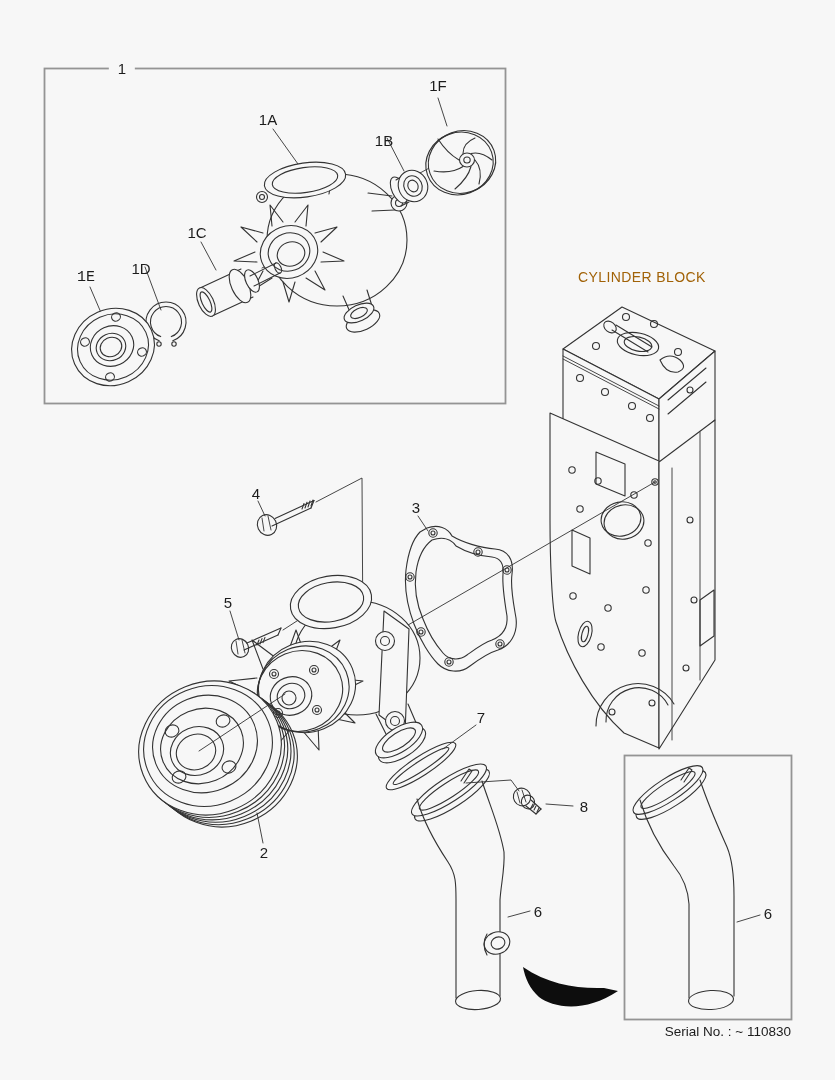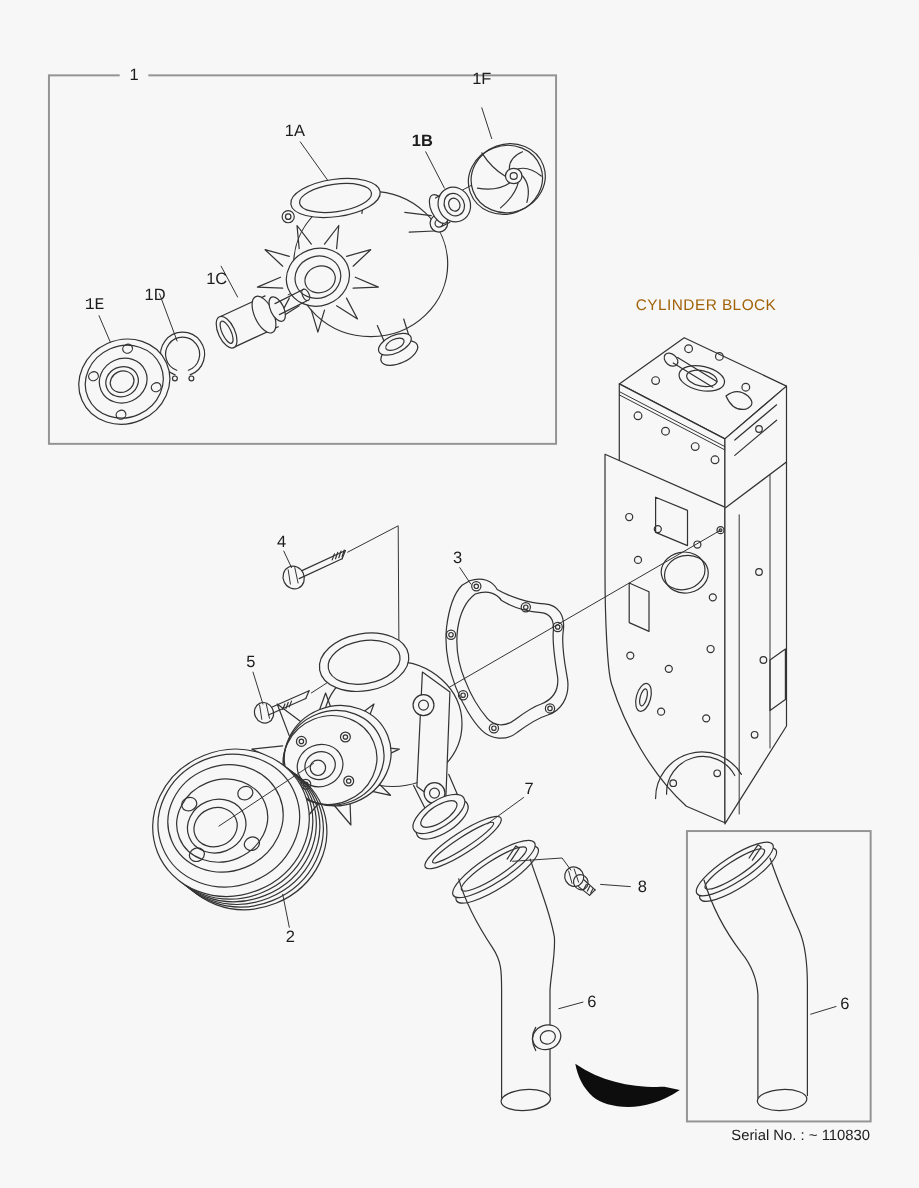--- a/index.html
+++ b/index.html
@@ -329,23 +329,23 @@
       <path class="ln" d="M640,800 C648,827 661,849 674,866 C683,877 688,889 689,904 L689,998"></path>
       <path class="ln" d="M700,780 C709,807 719,829 727,847 C732,859 734,878 734,896 L734,996"></path>
       <ellipse class="ln fbg" cx="711" cy="1000" rx="22.5" ry="9.5" transform="rotate(-3 711 1000)"></ellipse>
     </g>
     <path class="ln thin" d="M737,922 L760,915"></path>
   </g>
 </svg>
 
 <div class="plabel boxlabel" style="left:122px;top:68px;">1</div>
 <div class="plabel" style="left:268px;top:119px;text-align:center;">1A</div>
-<div class="plabel" style="left:384px;top:128px;font-weight:bold;">1B</div>
-<div class="plabel" style="left:438px;top:72px;">1F</div>
-<div class="plabel" style="left:197px;top:232px;margin-top:22px;">1C</div>
+<div class="plabel" style="left:384px;top:140px;">1B</div>
+<div class="plabel" style="left:438px;top:85px;">1F</div>
+<div class="plabel" style="left:197px;top:232px;">1C</div>
 <div class="plabel" style="left:141px;top:268px;">1D</div>
 <div class="plabel" style="left:86px;top:277px;font-family:Liberation Mono, monospace;">1E</div>
 <div class="title-label" style="left:578px;top:269px;">CYLINDER BLOCK</div>
 <div class="plabel" style="left:256px;top:493px;">4</div>
 <div class="plabel" style="left:416px;top:507px;">3</div>
 <div class="plabel" style="left:228px;top:602px;">5</div>
 <div class="plabel" style="left:264px;top:852px;">2</div>
 <div class="plabel" style="left:481px;top:717px;">7</div>
 <div class="plabel" style="left:584px;top:806px;">8</div>
 <div class="plabel" style="left:538px;top:911px;">6</div>

